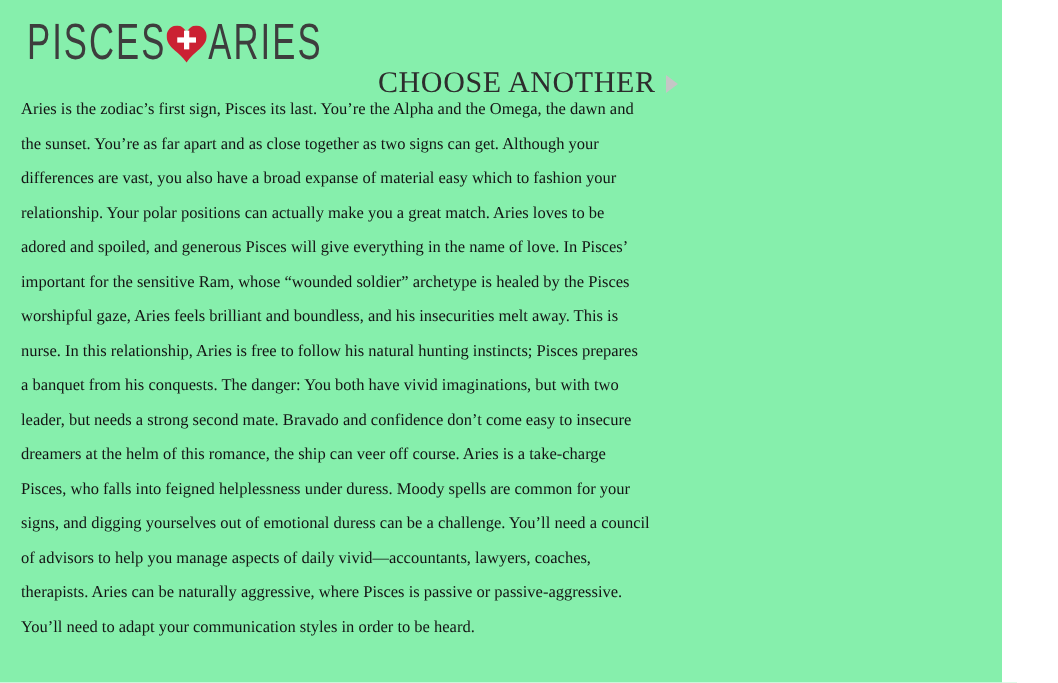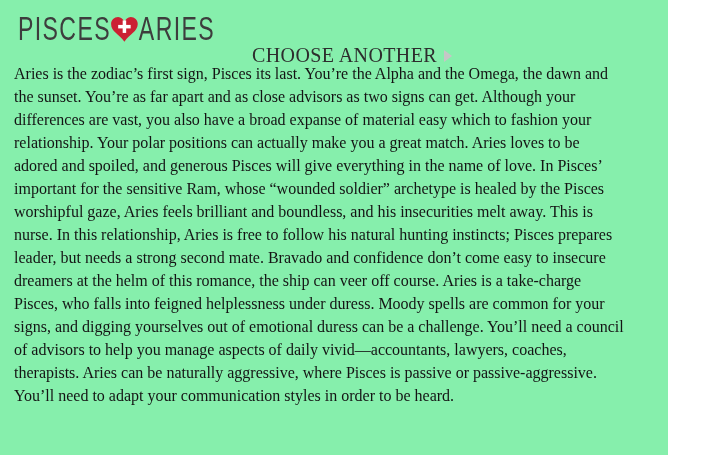--- a/index.html
+++ b/index.html
@@ -63,21 +63,21 @@
   }
 
   
   .article {
     position: absolute;
     left: 14px;
     top: 62px;
     width: 691px;
     height: 364px;         
     overflow: hidden;
-    font-size: 16px;
+    font-size: 11px;
     line-height: 23px;
     color: #141414;
   }
   .article .line {
     white-space: nowrap;   
   }
 </style>
 </head>
 <body>
 
@@ -95,27 +95,28 @@
     <span>ARIES</span>
   </h1>
 
   <a class="choose">
     <span>CHOOSE ANOTHER</span>
     <span class="arrow"></span>
   </a>
 
   <div class="article">
     <div class="line">Aries is the zodiac’s first sign, Pisces its last. You’re the Alpha and the Omega, the dawn and</div>
-    <div class="line">the sunset. You’re as far apart and as close advisors as two signs can get. Although your</div>
+    <div class="line">the sunset. You’re as far apart and as close together as two signs can get. Although your</div>
     <div class="line">differences are vast, you also have a broad expanse of material easy which to fashion your</div>
     <div class="line">relationship. Your polar positions can actually make you a great match. Aries loves to be</div>
     <div class="line">adored and spoiled, and generous Pisces will give everything in the name of love. In Pisces’</div>
     <div class="line">important for the sensitive Ram, whose “wounded soldier” archetype is healed by the Pisces</div>
     <div class="line">worshipful gaze, Aries feels brilliant and boundless, and his insecurities melt away. This is</div>
     <div class="line">nurse. In this relationship, Aries is free to follow his natural hunting instincts; Pisces prepares</div>
+    <div class="line">a banquet from his conquests. The danger: You both have vivid imaginations, but with two</div>
     <div class="line">leader, but needs a strong second mate. Bravado and confidence don’t come easy to insecure</div>
     <div class="line">dreamers at the helm of this romance, the ship can veer off course. Aries is a take-charge</div>
     <div class="line">Pisces, who falls into feigned helplessness under duress. Moody spells are common for your</div>
     <div class="line">signs, and digging yourselves out of emotional duress can be a challenge. You’ll need a council</div>
     <div class="line">of advisors to help you manage aspects of daily vivid—accountants, lawyers, coaches,</div>
     <div class="line">therapists. Aries can be naturally aggressive, where Pisces is passive or passive-aggressive.</div>
     <div class="line">You’ll need to adapt your communication styles in order to be heard.</div>
   </div>
 
 </div>

